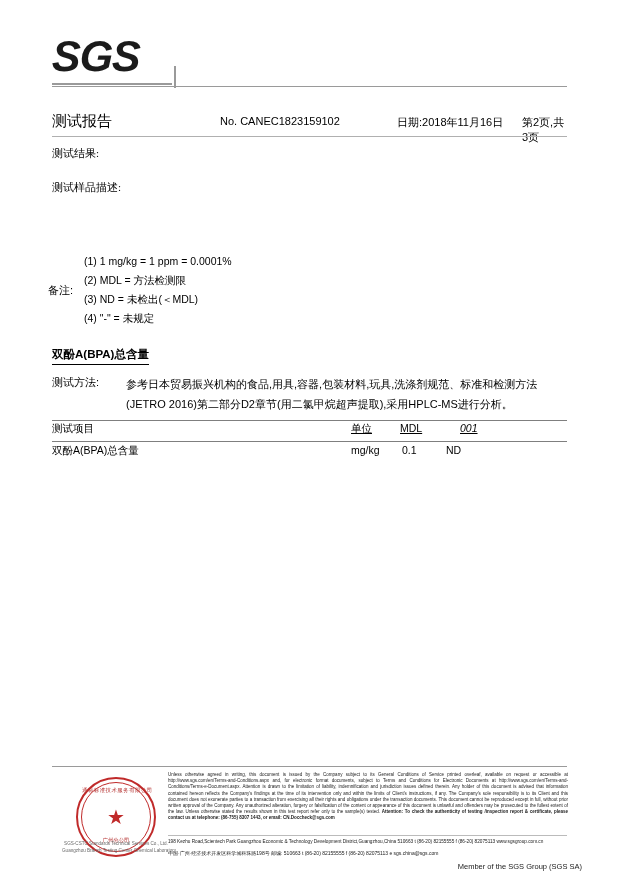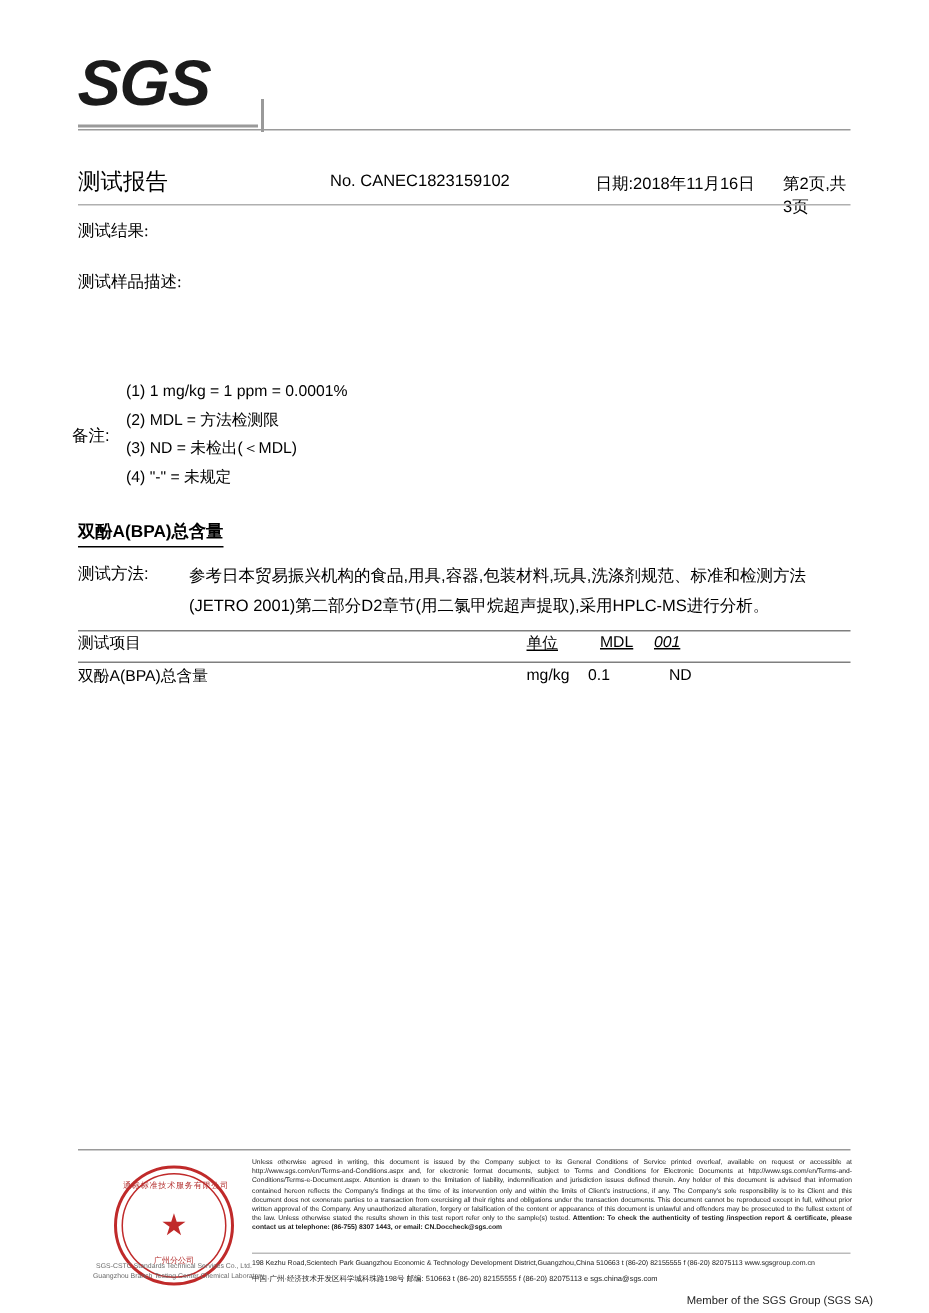--- a/index.html
+++ b/index.html
@@ -197,40 +197,40 @@
     position: absolute;
     left: 52px;
     top: 422px;
     width: 515px;
     height: 19px;
     font-size: 10.5px;
   }
   .res-head .h-item { position: absolute; left: 0px; top: 0px; }
   .res-head .h-unit { position: absolute; left: 299px; top: 0px; text-decoration: underline; }
   .res-head .h-mdl  { position: absolute; left: 348px; top: 0px; text-decoration: underline; }
-  .res-head .h-001  { position: absolute; left: 384px; top: 0px; text-decoration: underline; font-style: italic; }
+  .res-head .h-001  { position: absolute; left: 408px; top: 0px; text-decoration: underline; font-style: italic; }
   .res-rule-mid {
     position: absolute;
     left: 52px;
     top: 441px;
     width: 515px;
     height: 1px;
     background: #7f7f7f;
   }
   .res-row {
     position: absolute;
     left: 52px;
     top: 444px;
     width: 515px;
     height: 18px;
     font-size: 10.5px;
   }
   .res-row .c-item { position: absolute; left: 0px; top: 0px; }
   .res-row .c-unit { position: absolute; left: 299px; top: 0px; }
-  .res-row .c-mdl  { position: absolute; left: 340px; top: 0px; }
+  .res-row .c-mdl  { position: absolute; left: 350px; top: 0px; }
   .res-row .c-001  { position: absolute; left: 394px; top: 0px; }
 
   
   .footer-rule {
     position: absolute;
     left: 52px;
     top: 766px;
     width: 515px;
     height: 1px;
     background: #9a9a9a;
@@ -384,21 +384,21 @@
   <div class="notes-label">备注:</div>
   <div class="notes">
     <div>(1) 1 mg/kg = 1 ppm = 0.0001%</div>
     <div>(2) MDL = 方法检测限</div>
     <div>(3) ND = 未检出(＜MDL)</div>
     <div>(4) "-" = 未规定</div>
   </div>
 
   <div class="section2-title">双酚A(BPA)总含量</div>
   <div class="method-label">测试方法:</div>
-  <div class="method-text">参考日本贸易振兴机构的食品,用具,容器,包装材料,玩具,洗涤剂规范、标准和检测方法(JETRO 2001)第二部分D2章节(用二氯甲烷超声提取),采用HPLC-MS进行分析。</div>
+  <div class="method-text">参考日本贸易振兴机构的食品,用具,容器,包装材料,玩具,洗涤剂规范、标准和检测方法(JETRO 2016)第二部分D2章节(用二氯甲烷超声提取),采用HPLC-MS进行分析。</div>
 
   <div class="res-rule-top"></div>
   <div class="res-head">
     <span class="h-item">测试项目</span>
     <span class="h-unit">单位</span>
     <span class="h-mdl">MDL</span>
     <span class="h-001">001</span>
   </div>
   <div class="res-rule-mid"></div>
   <div class="res-row">

